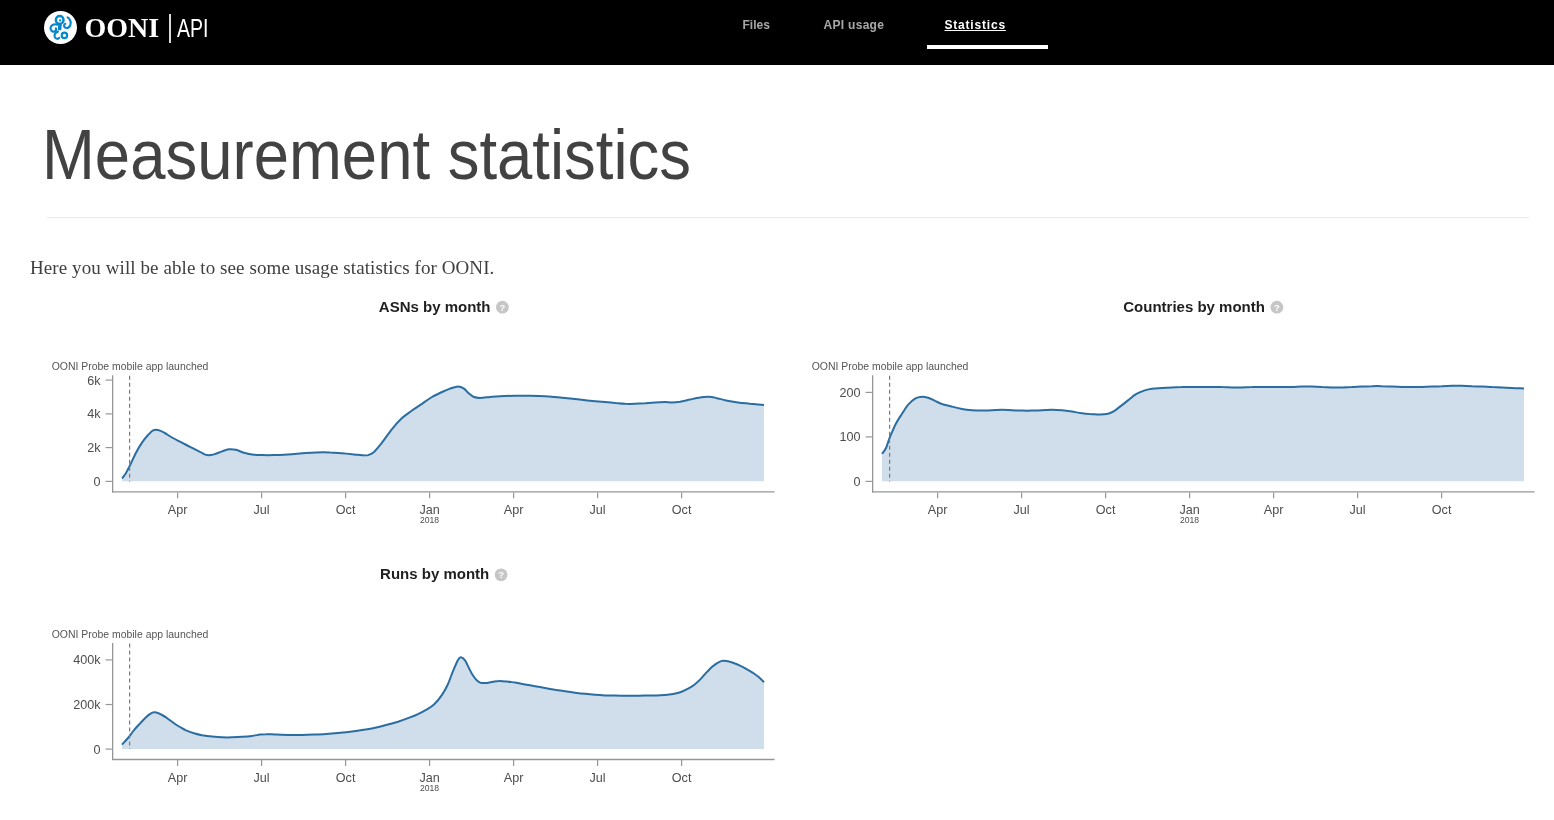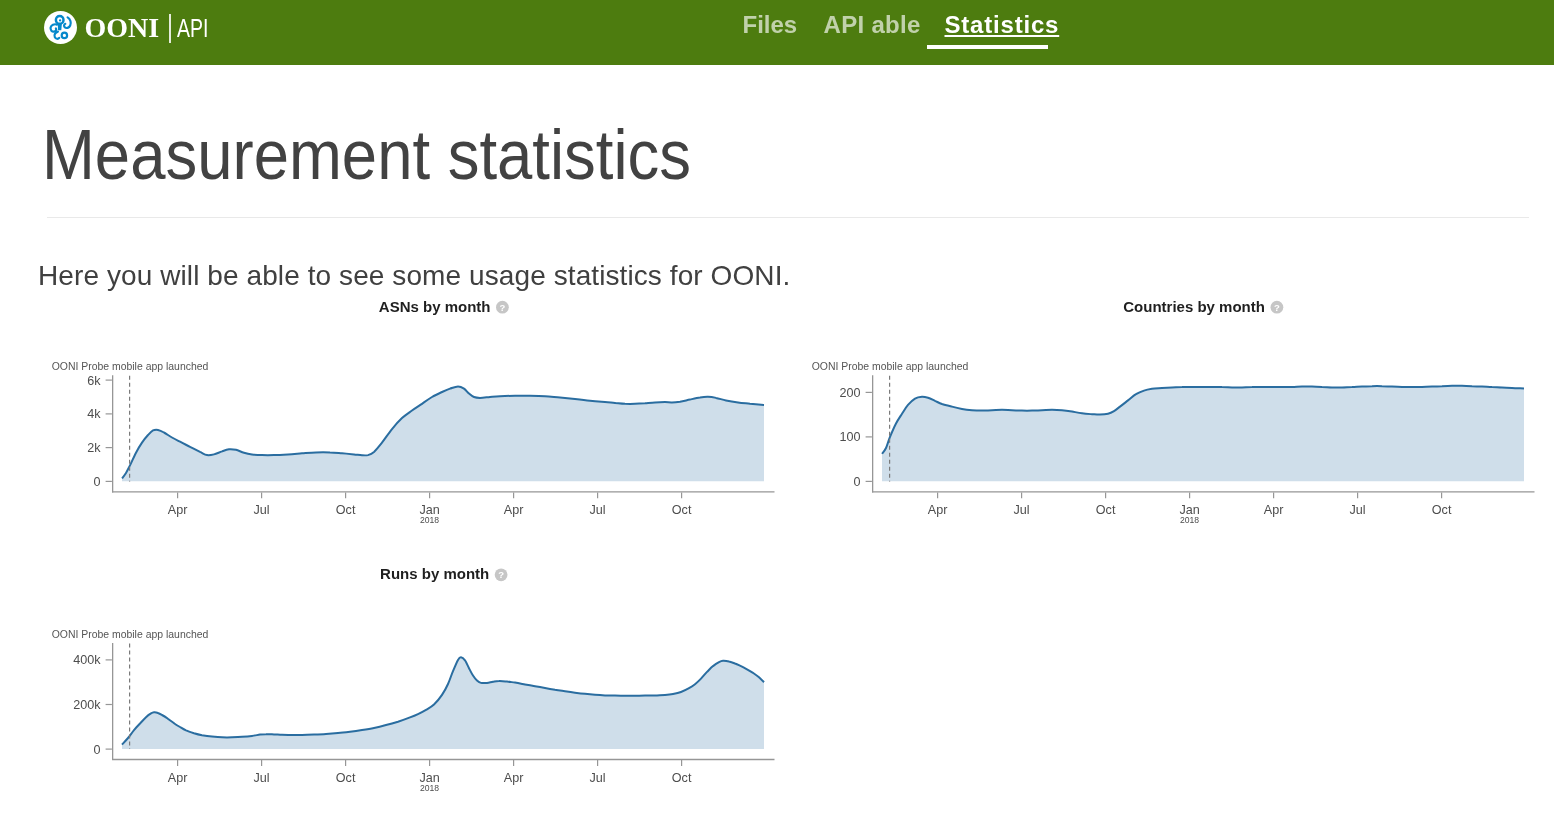--- a/index.html
+++ b/index.html
@@ -1,49 +1,49 @@
 <!DOCTYPE html>
 <html><head><meta charset="utf-8"><title>OONI API</title>
 <style>
 html,body{margin:0;padding:0;background:#ffffff;width:1554px;height:820px;overflow:hidden;
 font-family:"Liberation Sans",sans-serif;}
-.navbar{position:absolute;left:0;top:0;width:1554px;height:65px;background:#4d7c0f;}
+.navbar{position:absolute;left:0;top:0;width:1554px;height:65px;background:#000000;}
 .brand-ooni{position:absolute;left:84.5px;top:13.9px;font-family:"Liberation Serif",serif;
 font-weight:bold;font-size:28px;line-height:28px;color:#ffffff;}
 .brand-sep{position:absolute;left:168.5px;top:14px;width:2px;height:28.5px;background:rgba(255,255,255,0.85);}
 .brand-api{position:absolute;left:177px;top:15.3px;font-size:26px;line-height:26px;color:#ffffff;
 transform:scaleX(0.75);transform-origin:left top;}
-.nav-link{position:absolute;top:13px;font-size:24px;line-height:24px;font-weight:bold;
+.nav-link{position:absolute;top:13px;font-size:12px;line-height:24px;font-weight:bold;
 color:rgba(255,255,255,0.65);}
 .nav-active{color:#ffffff;text-decoration:underline;}
 .nav-underline{position:absolute;left:926.5px;top:45px;width:121px;height:3.5px;background:#ffffff;}
 h1{position:absolute;left:42px;top:119px;margin:0;font-size:71px;line-height:71px;
 font-weight:normal;color:#424242;transform:scaleX(0.894);transform-origin:left top;white-space:nowrap;}
 .rule{position:absolute;left:47px;top:217px;width:1482px;height:1px;background:#e9e9e9;}
-.lead{position:absolute;left:26px;top:252px;margin:12px;font-size:28px;line-height:24px;color:#404040;letter-spacing:0.09px;}
+.lead{position:absolute;left:26px;top:252px;margin:4px;font-size:19px;line-height:24px;color:#404040;letter-spacing:0.09px;font-family:Liberation Serif, serif;}
 </style></head>
 <body>
 <div class="navbar">
 <svg width="33" height="33" viewBox="0 0 33 33" style="position:absolute;left:43.5px;top:11px">
 <circle cx="16.5" cy="16.5" r="16.5" fill="#ffffff"></circle>
 <g stroke="#0588cb" fill="none" stroke-linecap="round">
 <circle cx="15.7" cy="8.9" r="3.8" stroke-width="2.5"></circle>
 <circle cx="16.1" cy="9.4" r="1.15" stroke="none" fill="#0588cb"></circle>
 <path d="M13.7,12.4 L17.9,12.4 L17.3,19.2 L14.1,19.2 Z" stroke="none" fill="#0588cb"></path>
 <path d="M13.0,13.6 C10.2,12.6 7.2,14.0 6.6,16.6 C6.1,19.0 8.0,21.0 10.2,20.6 C11.9,20.3 12.7,18.5 11.9,17.3" stroke-width="2.2"></path>
 <path d="M23.6,6.4 C26.4,8.0 27.5,11.6 26.2,14.5 C25.1,17.0 22.2,17.7 20.7,16.2 C19.6,15.1 20.0,13.3 21.3,12.8" stroke-width="2.2"></path>
 <path d="M13.9,20.6 C11.1,21.5 9.8,24.0 10.8,26.1 C11.7,28.0 14.1,28.3 15.2,26.9" stroke-width="2.2"></path>
 <circle cx="20.4" cy="24.4" r="2.7" stroke-width="2.2"></circle>
 </g>
     </svg>
 <span class="brand-ooni">OONI</span>
 <span class="brand-sep"></span>
 <span class="brand-api">API</span>
 <span class="nav-link" style="left:742.5px">Files</span>
-<span class="nav-link" style="left:823.5px;letter-spacing:0.3px">API able</span>
+<span class="nav-link" style="left:823.5px;letter-spacing:0.3px">API usage</span>
 <span class="nav-link nav-active" style="left:944.5px;letter-spacing:0.8px">Statistics</span>
 <span class="nav-underline"></span>
 </div>
 <h1>Measurement statistics</h1>
 <div class="rule"></div>
 <p class="lead">Here you will be able to see some usage statistics for OONI.</p>
 <svg width="1554" height="820" viewBox="0 0 1554 820" style="position:absolute;left:0;top:0" font-family="Liberation Sans, sans-serif">
 <path d="M122.0,478.4 C122.7,477.5 124.7,475.1 126.0,473.0 C127.3,470.8 128.3,468.7 130.0,465.4 C131.7,462.0 134.0,456.5 136.0,452.7 C138.0,448.9 140.0,445.5 142.0,442.6 C144.0,439.6 146.2,437.0 148.0,435.0 C149.8,433.0 151.3,431.3 153.0,430.4 C154.7,429.6 156.2,429.6 158.0,429.9 C159.8,430.3 161.7,431.2 164.0,432.5 C166.3,433.7 169.3,436.0 172.0,437.5 C174.7,439.1 177.0,440.2 180.0,441.7 C183.0,443.3 186.7,445.1 190.0,446.8 C193.3,448.5 197.2,450.5 200.0,451.9 C202.8,453.2 204.7,454.7 207.0,455.1 C209.3,455.5 211.5,455.0 214.0,454.4 C216.5,453.8 219.5,452.2 222.0,451.4 C224.5,450.5 226.7,449.6 229.0,449.3 C231.3,449.1 233.5,449.3 236.0,449.8 C238.5,450.4 241.3,452.0 244.0,452.7 C246.7,453.5 249.0,454.0 252.0,454.4 C255.0,454.8 258.3,455.0 262.0,455.1 C265.7,455.2 269.7,455.2 274.0,455.1 C278.3,455.0 283.3,454.7 288.0,454.4 C292.7,454.1 297.3,453.6 302.0,453.2 C306.7,452.9 311.3,452.5 316.0,452.4 C320.7,452.2 325.7,452.2 330.0,452.4 C334.3,452.5 338.0,452.9 342.0,453.2 C346.0,453.6 350.7,454.1 354.0,454.4 C357.3,454.7 359.7,455.1 362.0,455.2 C364.3,455.4 366.0,455.6 368.0,455.1 C370.0,454.5 371.7,453.9 374.0,451.9 C376.3,449.8 379.0,446.4 382.0,442.6 C385.0,438.8 388.7,433.2 392.0,429.1 C395.3,425.0 398.7,421.2 402.0,418.1 C405.3,415.0 408.7,412.9 412.0,410.5 C415.3,408.1 418.7,406.0 422.0,403.8 C425.3,401.5 428.7,399.0 432.0,397.0 C435.3,395.1 439.0,393.4 442.0,392.0 C445.0,390.6 447.3,389.5 450.0,388.6 C452.7,387.7 455.7,386.4 458.0,386.4 C460.3,386.4 462.2,387.4 464.0,388.6 C465.8,389.8 467.3,392.2 469.0,393.6 C470.7,395.1 472.2,396.3 474.0,397.0 C475.8,397.7 477.3,397.9 480.0,397.9 C482.7,397.9 486.7,397.3 490.0,397.0 C493.3,396.7 495.8,396.4 500.0,396.2 C504.2,396.0 510.0,395.8 515.0,395.7 C520.0,395.6 525.0,395.6 530.0,395.7 C535.0,395.8 540.0,395.9 545.0,396.2 C550.0,396.5 555.0,397.1 560.0,397.5 C565.0,398.0 570.0,398.5 575.0,399.0 C580.0,399.6 585.0,400.2 590.0,400.7 C595.0,401.2 600.8,401.7 605.0,402.1 C609.2,402.5 611.7,402.6 615.0,402.9 C618.3,403.2 621.7,403.6 625.0,403.8 C628.3,403.9 631.7,403.9 635.0,403.8 C638.3,403.7 641.7,403.5 645.0,403.3 C648.3,403.0 651.7,402.6 655.0,402.4 C658.3,402.2 662.2,402.1 665.0,402.1 C667.8,402.1 669.5,402.5 672.0,402.4 C674.5,402.4 677.0,402.2 680.0,401.8 C683.0,401.3 686.7,400.3 690.0,399.6 C693.3,398.8 697.0,397.8 700.0,397.4 C703.0,396.9 705.3,396.6 708.0,396.7 C710.7,396.8 713.0,397.2 716.0,397.9 C719.0,398.5 722.3,399.6 726.0,400.4 C729.7,401.2 734.0,401.9 738.0,402.4 C742.0,403.0 745.7,403.3 750.0,403.8 C754.3,404.2 761.7,404.9 764.0,405.1 L764.0,481.2 L122.0,481.2 Z" fill="#cfdeea" stroke="none"></path>
 <path d="M122.0,478.4 C122.7,477.5 124.7,475.1 126.0,473.0 C127.3,470.8 128.3,468.7 130.0,465.4 C131.7,462.0 134.0,456.5 136.0,452.7 C138.0,448.9 140.0,445.5 142.0,442.6 C144.0,439.6 146.2,437.0 148.0,435.0 C149.8,433.0 151.3,431.3 153.0,430.4 C154.7,429.6 156.2,429.6 158.0,429.9 C159.8,430.3 161.7,431.2 164.0,432.5 C166.3,433.7 169.3,436.0 172.0,437.5 C174.7,439.1 177.0,440.2 180.0,441.7 C183.0,443.3 186.7,445.1 190.0,446.8 C193.3,448.5 197.2,450.5 200.0,451.9 C202.8,453.2 204.7,454.7 207.0,455.1 C209.3,455.5 211.5,455.0 214.0,454.4 C216.5,453.8 219.5,452.2 222.0,451.4 C224.5,450.5 226.7,449.6 229.0,449.3 C231.3,449.1 233.5,449.3 236.0,449.8 C238.5,450.4 241.3,452.0 244.0,452.7 C246.7,453.5 249.0,454.0 252.0,454.4 C255.0,454.8 258.3,455.0 262.0,455.1 C265.7,455.2 269.7,455.2 274.0,455.1 C278.3,455.0 283.3,454.7 288.0,454.4 C292.7,454.1 297.3,453.6 302.0,453.2 C306.7,452.9 311.3,452.5 316.0,452.4 C320.7,452.2 325.7,452.2 330.0,452.4 C334.3,452.5 338.0,452.9 342.0,453.2 C346.0,453.6 350.7,454.1 354.0,454.4 C357.3,454.7 359.7,455.1 362.0,455.2 C364.3,455.4 366.0,455.6 368.0,455.1 C370.0,454.5 371.7,453.9 374.0,451.9 C376.3,449.8 379.0,446.4 382.0,442.6 C385.0,438.8 388.7,433.2 392.0,429.1 C395.3,425.0 398.7,421.2 402.0,418.1 C405.3,415.0 408.7,412.9 412.0,410.5 C415.3,408.1 418.7,406.0 422.0,403.8 C425.3,401.5 428.7,399.0 432.0,397.0 C435.3,395.1 439.0,393.4 442.0,392.0 C445.0,390.6 447.3,389.5 450.0,388.6 C452.7,387.7 455.7,386.4 458.0,386.4 C460.3,386.4 462.2,387.4 464.0,388.6 C465.8,389.8 467.3,392.2 469.0,393.6 C470.7,395.1 472.2,396.3 474.0,397.0 C475.8,397.7 477.3,397.9 480.0,397.9 C482.7,397.9 486.7,397.3 490.0,397.0 C493.3,396.7 495.8,396.4 500.0,396.2 C504.2,396.0 510.0,395.8 515.0,395.7 C520.0,395.6 525.0,395.6 530.0,395.7 C535.0,395.8 540.0,395.9 545.0,396.2 C550.0,396.5 555.0,397.1 560.0,397.5 C565.0,398.0 570.0,398.5 575.0,399.0 C580.0,399.6 585.0,400.2 590.0,400.7 C595.0,401.2 600.8,401.7 605.0,402.1 C609.2,402.5 611.7,402.6 615.0,402.9 C618.3,403.2 621.7,403.6 625.0,403.8 C628.3,403.9 631.7,403.9 635.0,403.8 C638.3,403.7 641.7,403.5 645.0,403.3 C648.3,403.0 651.7,402.6 655.0,402.4 C658.3,402.2 662.2,402.1 665.0,402.1 C667.8,402.1 669.5,402.5 672.0,402.4 C674.5,402.4 677.0,402.2 680.0,401.8 C683.0,401.3 686.7,400.3 690.0,399.6 C693.3,398.8 697.0,397.8 700.0,397.4 C703.0,396.9 705.3,396.6 708.0,396.7 C710.7,396.8 713.0,397.2 716.0,397.9 C719.0,398.5 722.3,399.6 726.0,400.4 C729.7,401.2 734.0,401.9 738.0,402.4 C742.0,403.0 745.7,403.3 750.0,403.8 C754.3,404.2 761.7,404.9 764.0,405.1" fill="none" stroke="#2a6da0" stroke-width="2" stroke-linejoin="round"></path>
 <line x1="129.6" y1="375.8" x2="129.6" y2="481.4" stroke="#7a7a7a" stroke-width="1.2" stroke-dasharray="4,3"></line>

